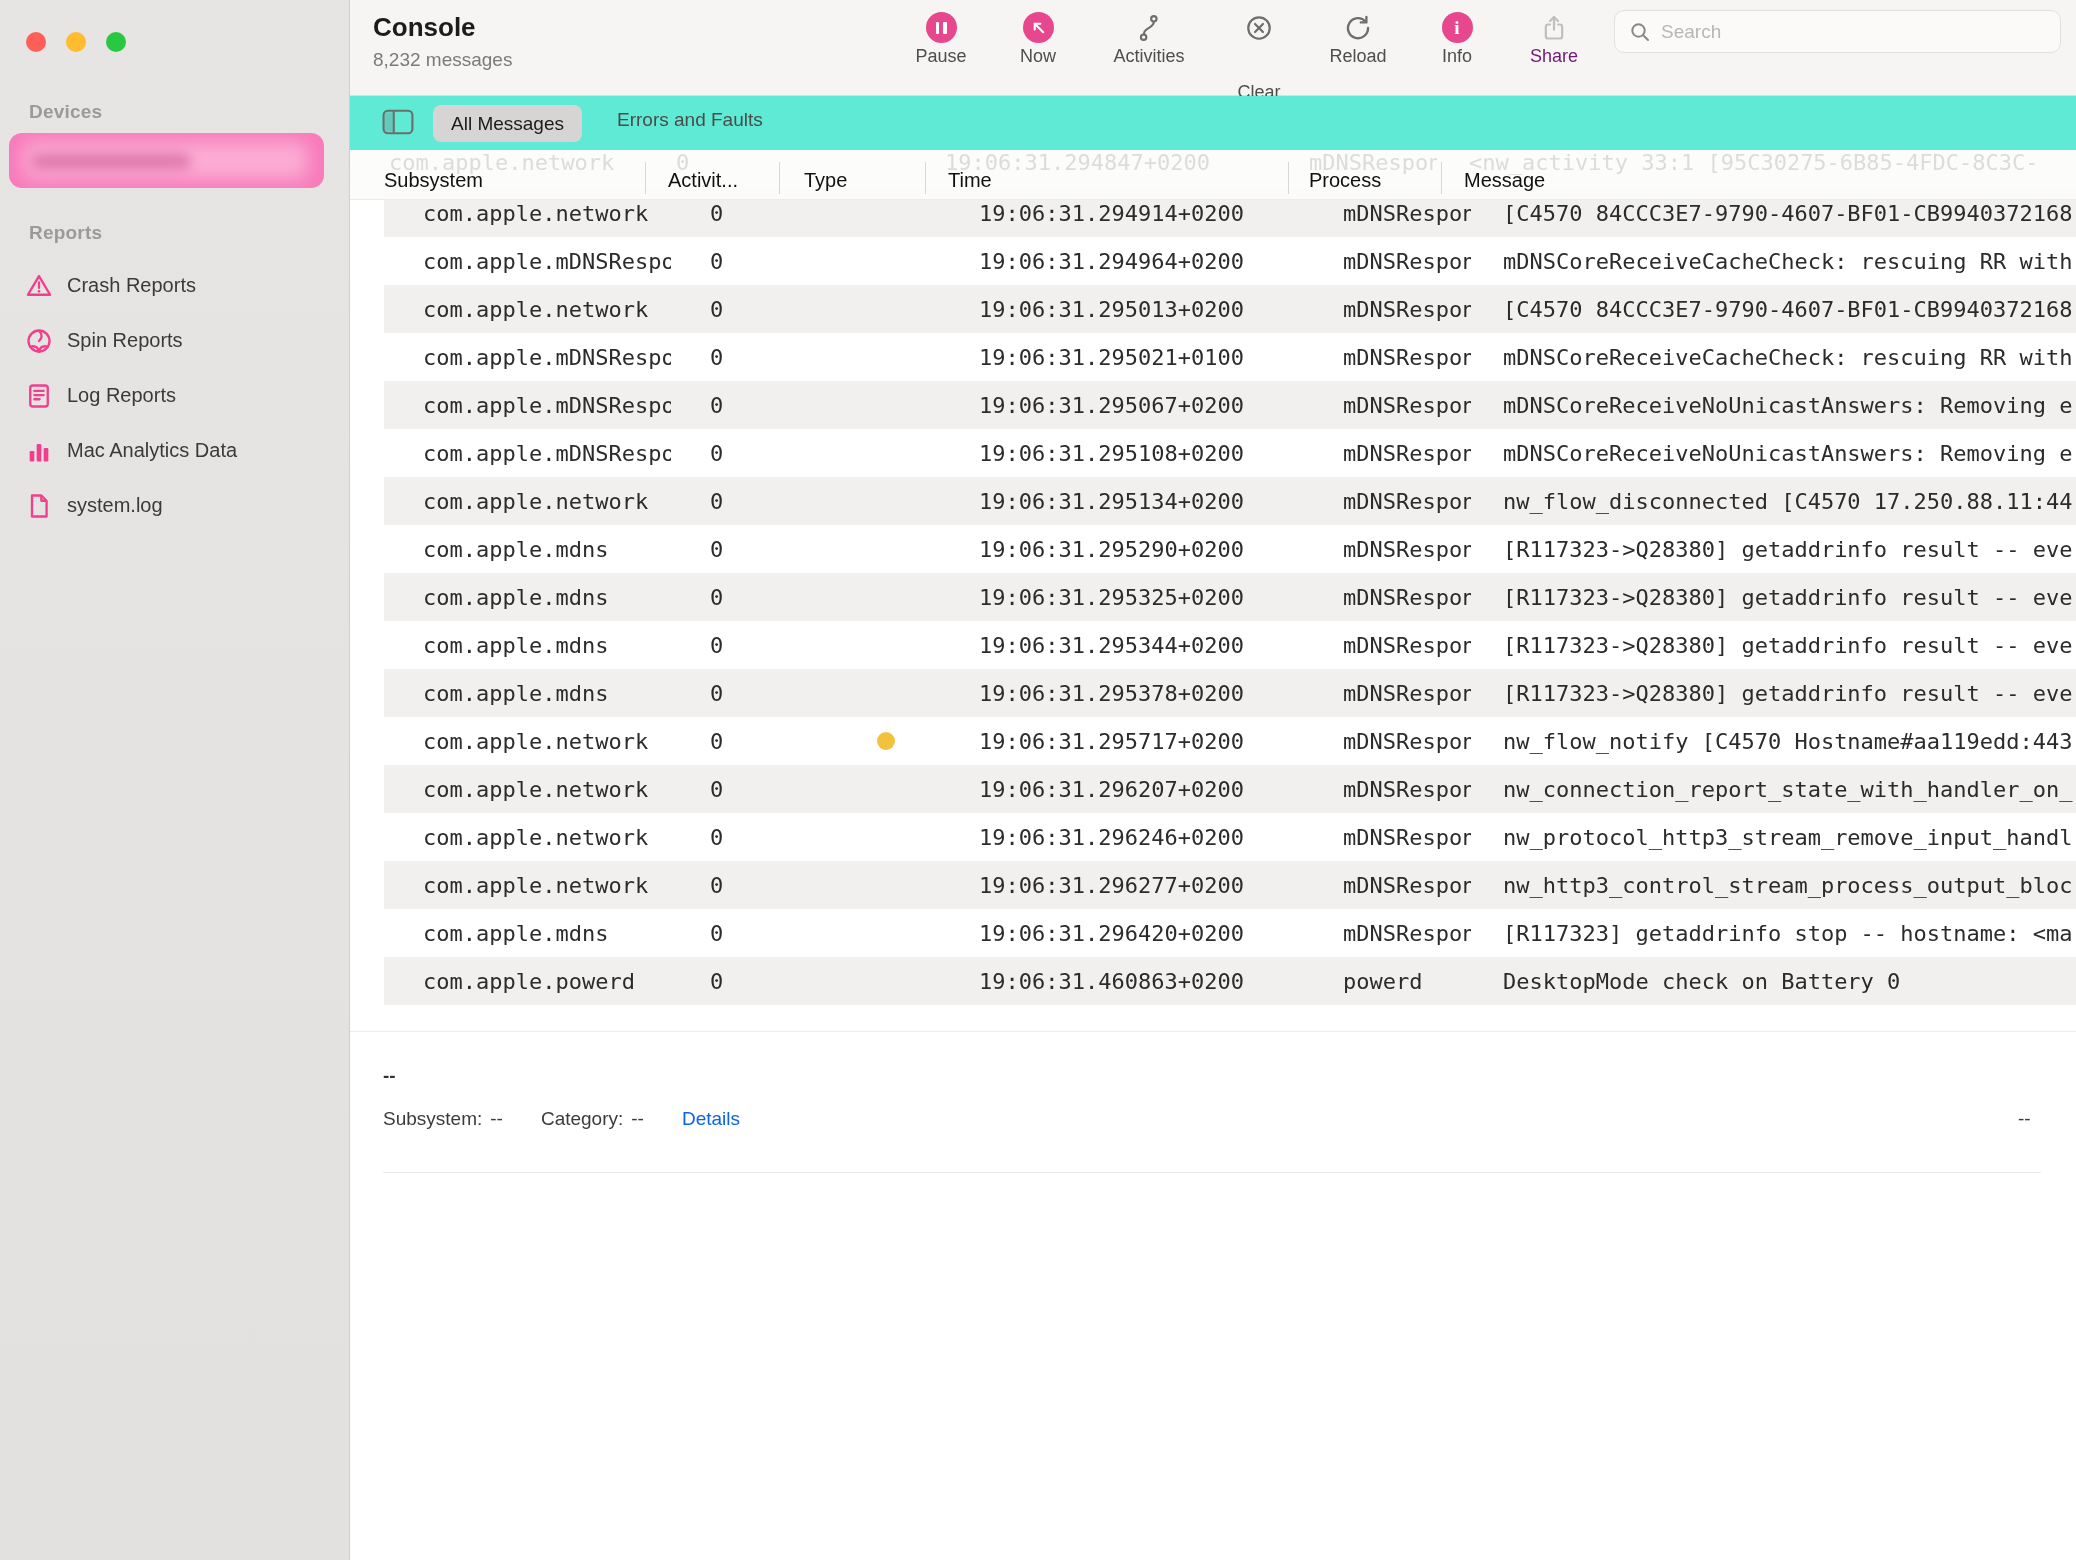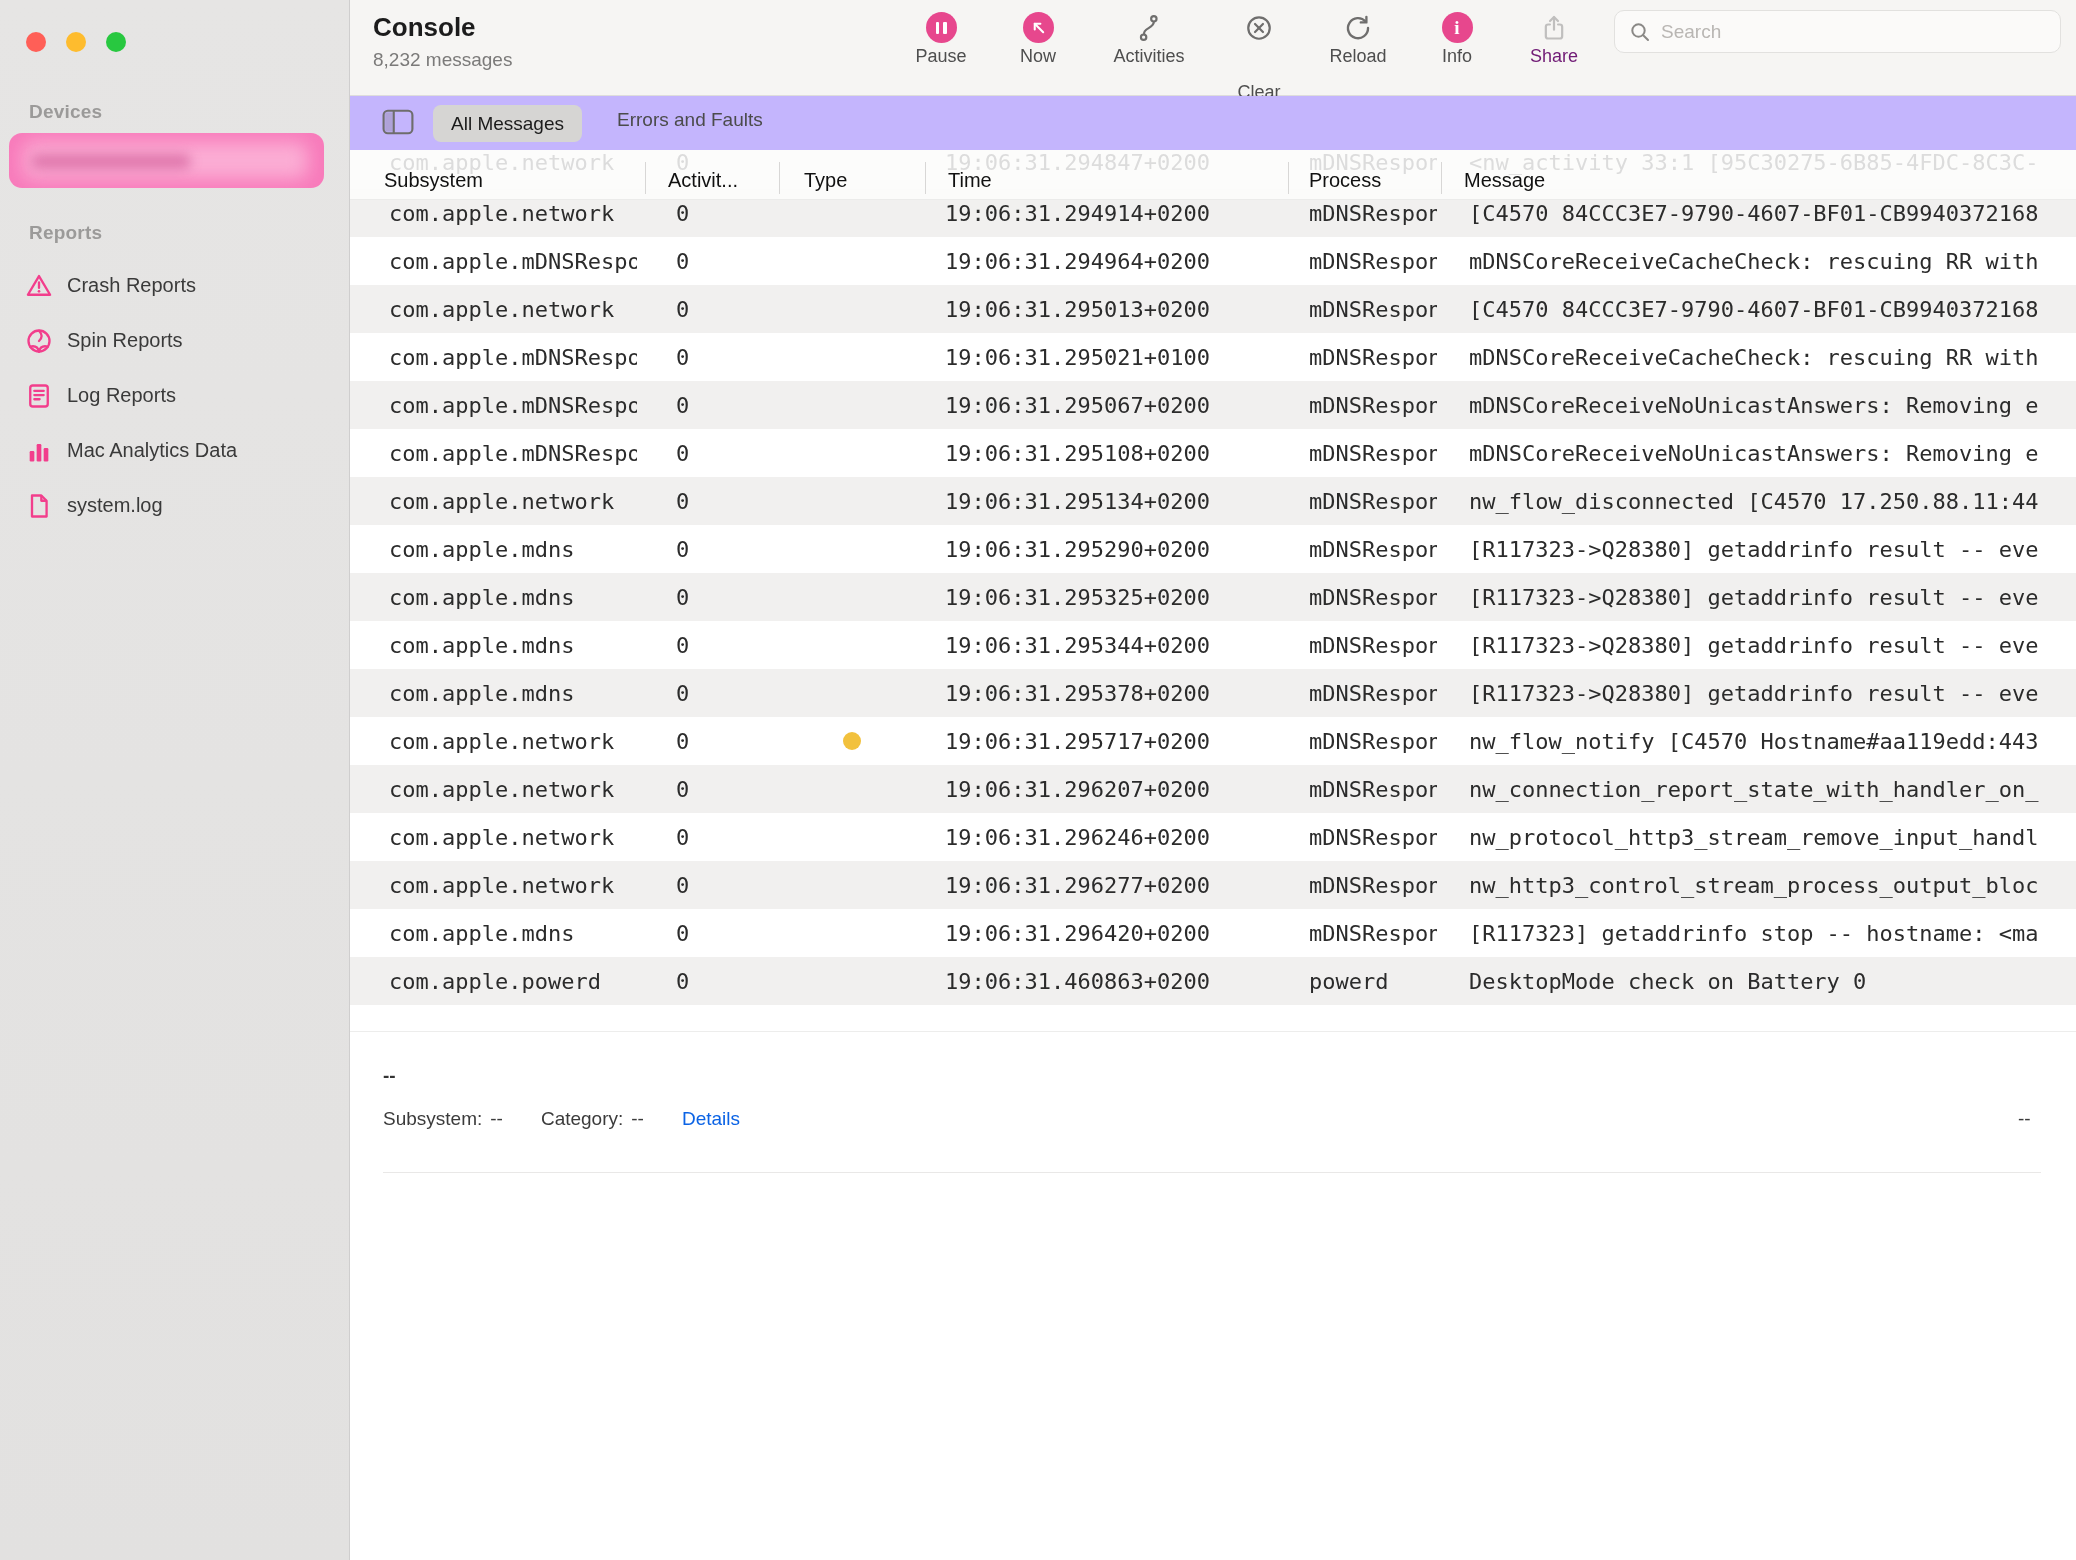--- a/index.html
+++ b/index.html
@@ -43,28 +43,28 @@
   .grayicon svg{stroke:#6f6e6d;}
   .toolbtn.disabled .grayicon svg{stroke:#c0bfbe;}
   .pausebars{display:flex;gap:4px;}
   .pausebars i{display:block;width:3.5px;height:12px;background:#fff;border-radius:1px;}
   .info-i{color:#fff;font-size:19px;font-weight:700;font-family:"Liberation Serif",serif;}
   .search{position:absolute;left:1264px;top:10px;width:447px;height:43px;border-radius:10px;
     background:#fbfaf9;border:1px solid #e2e1df;display:flex;align-items:center;box-sizing:border-box;}
   .search svg{margin-left:14px;}
   .search .ph{margin-left:10px;font-size:19px;color:#b9b6b3;}
   
-  .tabbar{position:absolute;left:0;top:96px;right:0;height:54px;background:#c4b5fd;border-bottom:1px solid #15803d;}
+  .tabbar{position:absolute;left:0;top:96px;right:0;height:54px;background:#5eead4;border-bottom:1px solid #15803d;}
   .paneicon{position:absolute;left:32px;top:13px;width:32px;height:26px;}
   .tabpill{position:absolute;left:83px;top:9px;height:37px;padding:0 18px;border-radius:8px;
     background:#d6d5d3;display:flex;align-items:center;font-size:19px;color:#1b1b1b;}
   .tabplain{position:absolute;left:267px;top:5px;height:37px;display:flex;align-items:center;font-size:19px;color:#4b4b4b;}
   
   .tablearea{position:absolute;left:0;top:150px;right:0;height:881px;background:#fff;overflow:hidden;}
-  .mono{font-family:"DejaVu Sans Mono",monospace;font-size:22px;color:#2b2b2b;}
+  .mono{font-family:"DejaVu Sans Mono",monospace;font-size:22px;color:#2b2b2b;padding-left:34px;}
   .rows{position:absolute;left:0;top:39px;right:0;}
   .trow{position:relative;height:48px;}
   .trow.alt{background:#f1f0ef;}
   .cell{position:absolute;top:0;height:48px;display:flex;align-items:center;white-space:nowrap;overflow:hidden;}
   .c-sub{left:39px;width:248px;}
   .c-act{left:326px;width:90px;}
   .c-type{left:429px;width:146px;justify-content:center;}
   .c-time{left:595px;width:340px;}
   .c-proc{left:959px;width:128px;}
   .c-msg{left:1119px;right:0;}

